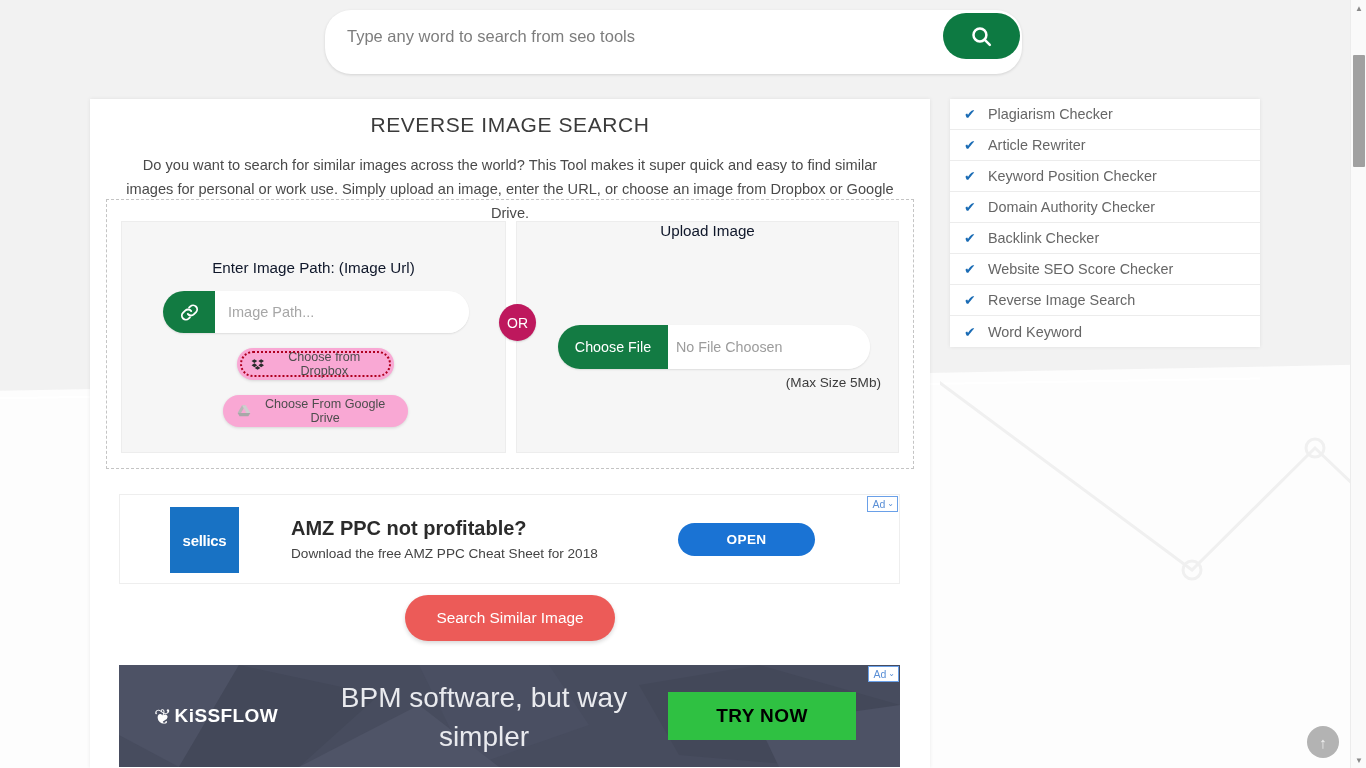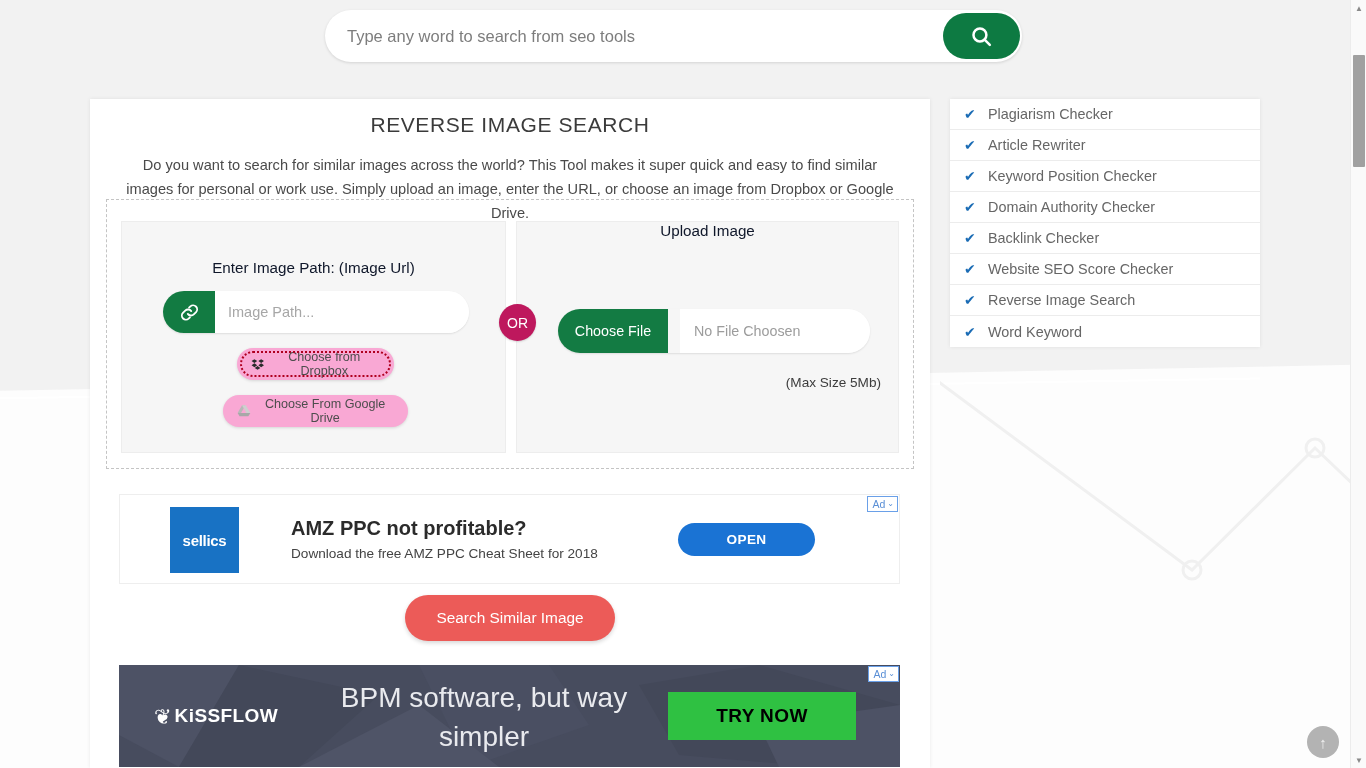--- a/index.html
+++ b/index.html
@@ -49,21 +49,21 @@
 
   
   #topsearch {
     position: absolute;
     left: 325px; top: 10px;
     width: 697px; height: 52px;
   }
   #topsearch .field {
     position: absolute;
     left: 0; top: 0;
-    width: 697px; height: 52px;
+    width: 697px; height: 64px;
     background: #ffffff;
     border-radius: 26px;
     box-shadow: 0 1px 3px rgba(0,0,0,0.13);
   }
   #topsearch input {
     position: absolute;
     left: 22px; top: 0;
     width: 600px; height: 52px;
     border: none; outline: none;
     background: transparent;
@@ -198,43 +198,42 @@
     font-size: 14px;
     font-weight: 400;
     display: flex; align-items: center; justify-content: center;
     z-index: 5;
     box-shadow: 0 1px 2px rgba(0,0,0,0.15);
   }
 
   
   .file-group {
     position: absolute;
-    left: 41px; top: 87px;
+    left: 41px; top: 103px;
     width: 312px; height: 44px;
     display: flex;
     border-radius: 22px;
     overflow: hidden;
     box-shadow: 0 1px 2px rgba(0,0,0,0.10);
-    gap: 12px;
   }
   .file-btn {
     width: 110px; height: 44px;
     background: #137b43;
     color: #ffffff;
     border: none;
     font-family: "Liberation Sans", sans-serif;
     font-size: 14.3px;
     cursor: pointer;
     flex: none;
   }
   .file-name {
     flex: 1; height: 44px;
     background: #ffffff;
     display: flex; align-items: center;
-    padding-left: 14px;
+    padding-left: 8px;
     font-size: 14.3px;
     color: #9c9c9c;
   }
   .max-size {
     position: absolute;
     right: 17px; top: 153px;
     font-size: 13.6px;
     color: #3d3d3d;
   }
 

